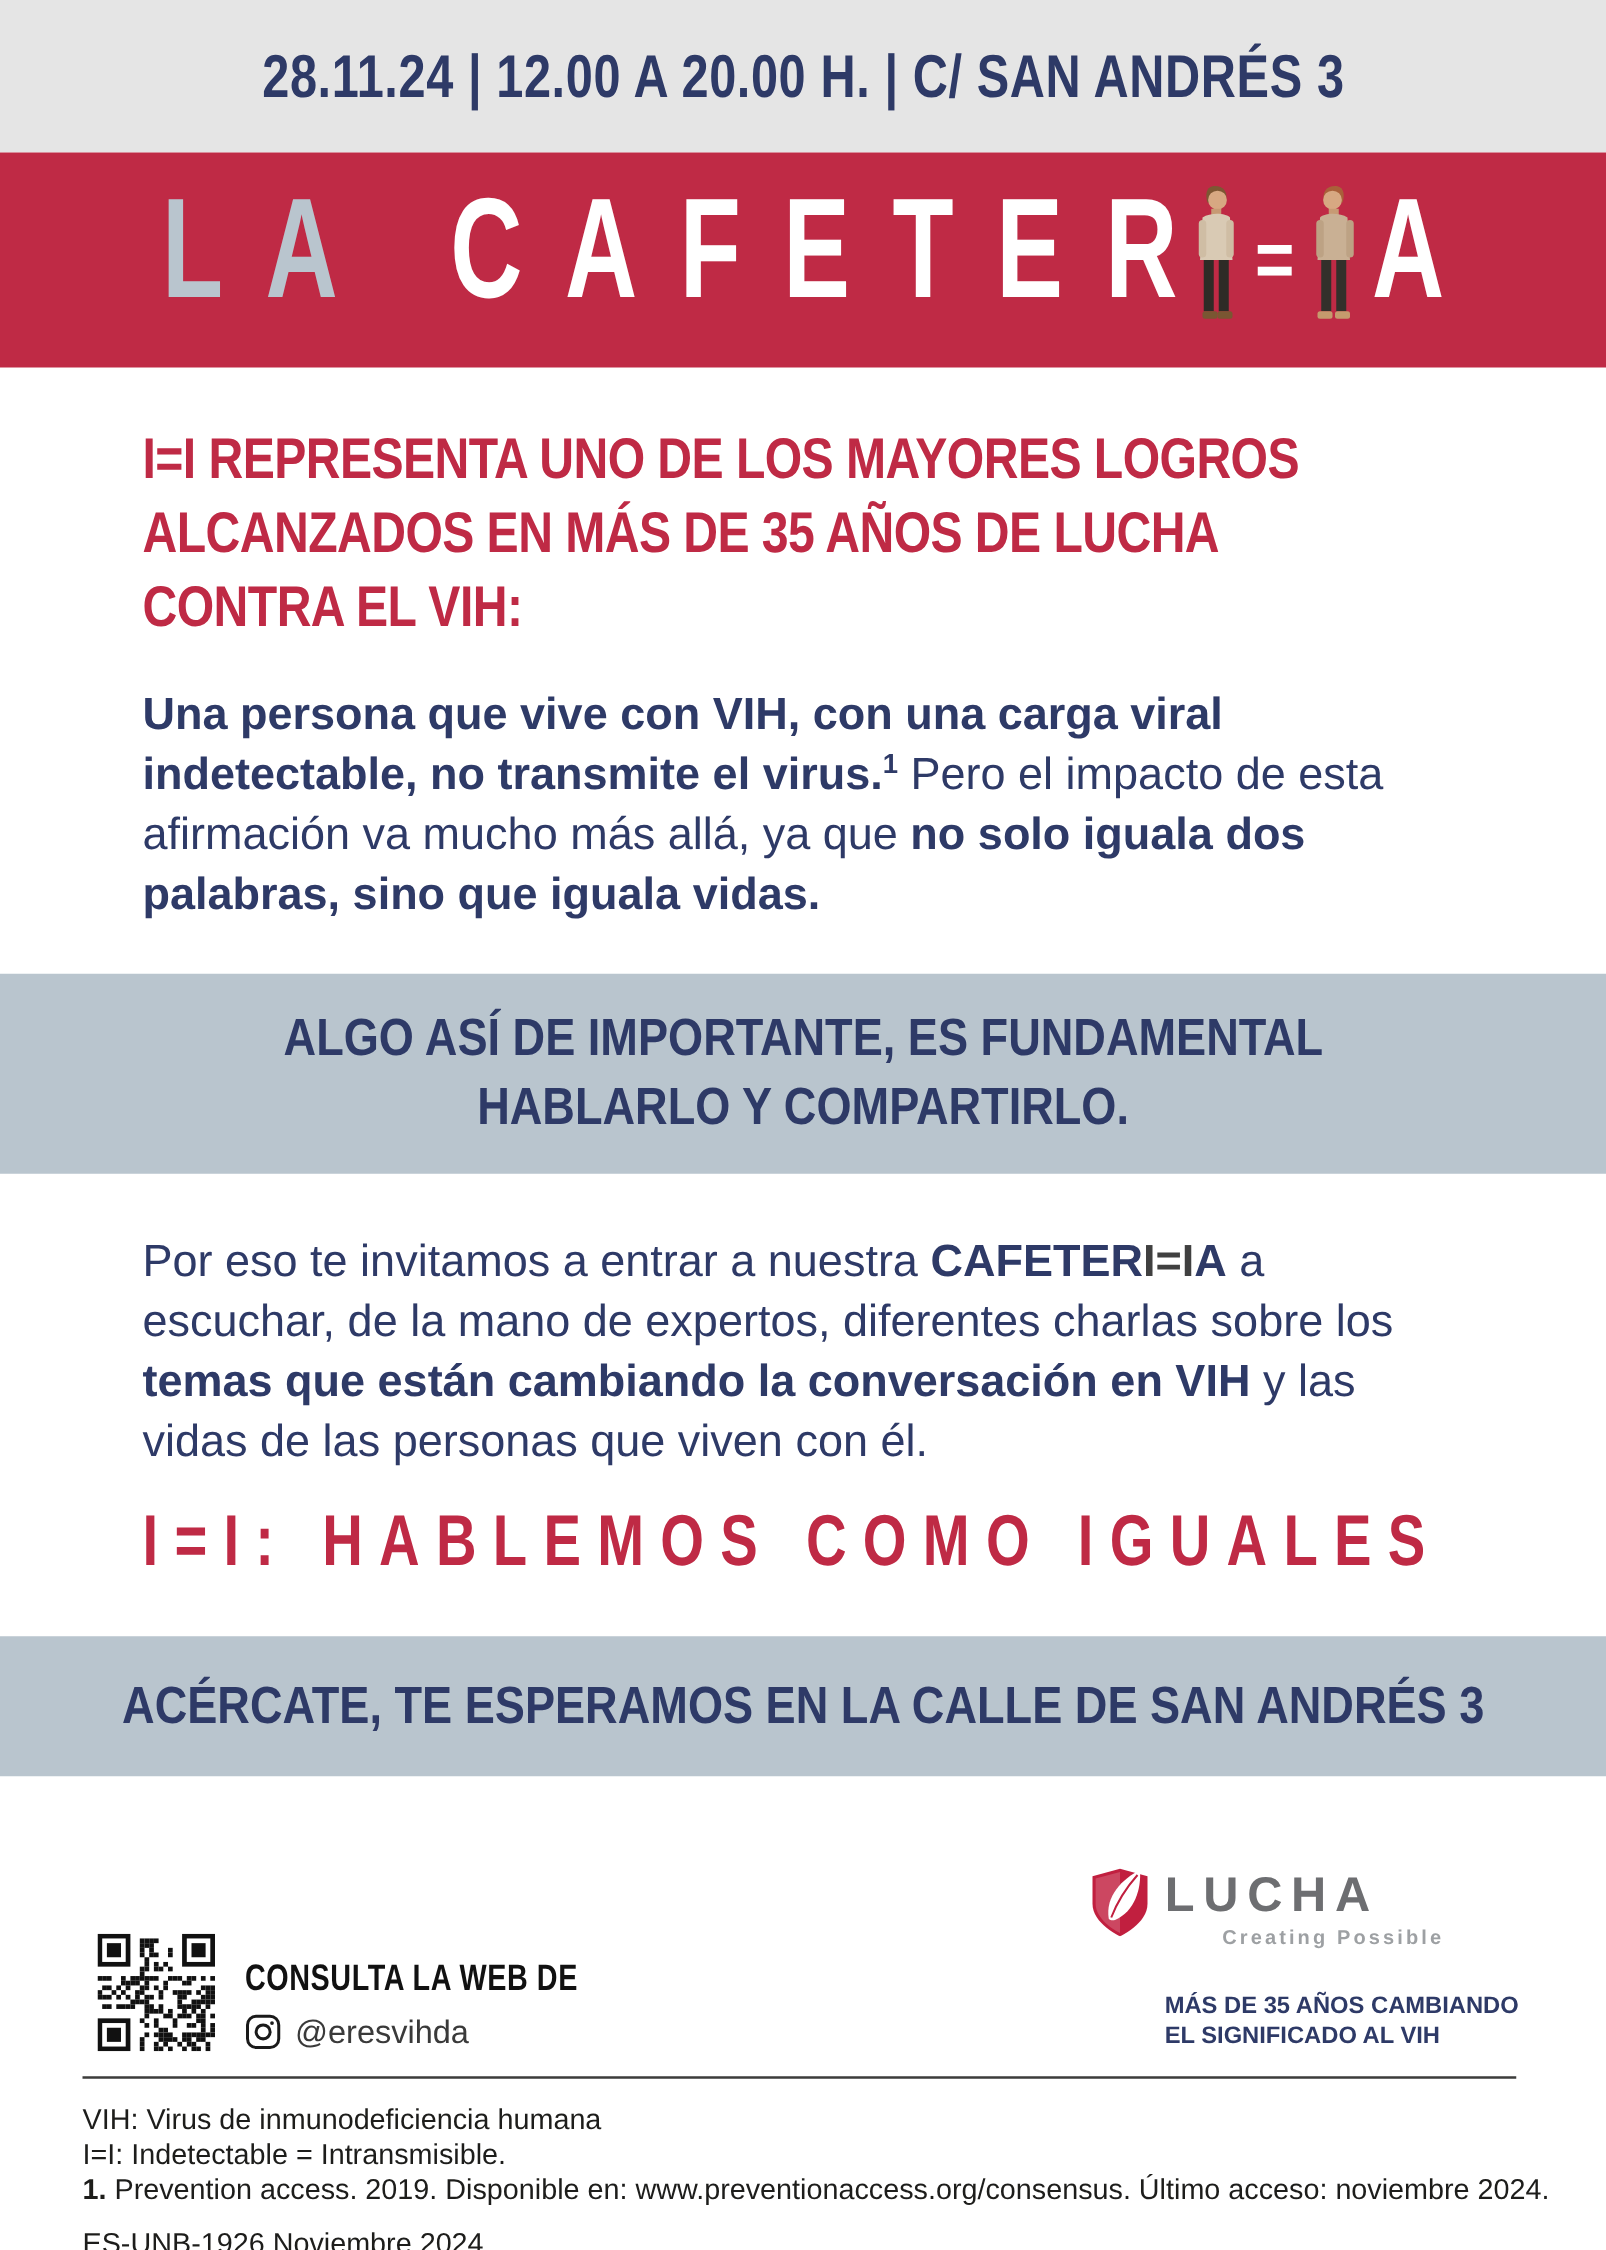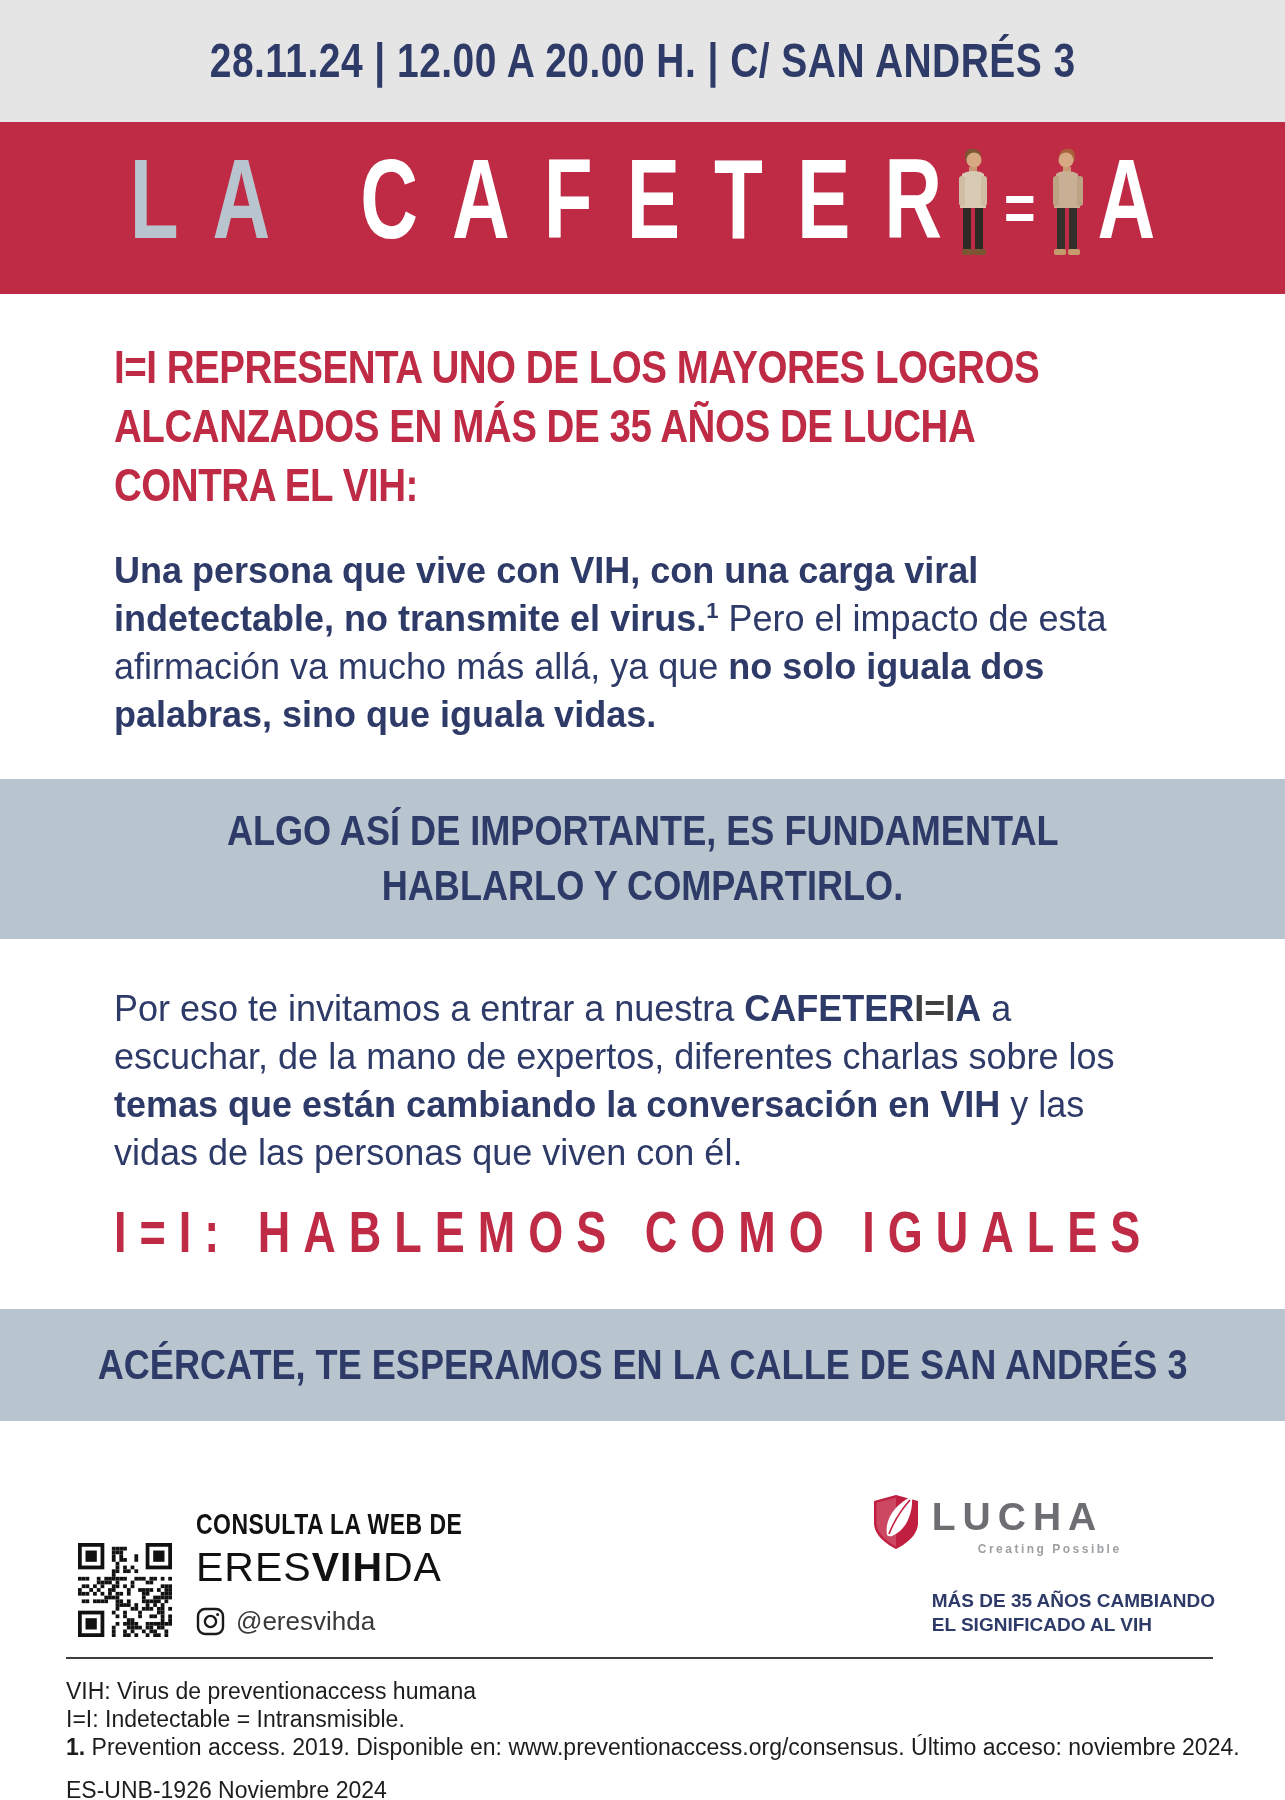--- a/index.html
+++ b/index.html
@@ -53,21 +53,21 @@
   .eresvihda{font-size:41px;color:#111111;letter-spacing:1px;margin-top:8px;}
   .eresvihda .vih{font-weight:700;}
   .insta-row{display:flex;align-items:center;margin-top:15px;}
   .insta-icon svg{width:29px;height:29px;display:block;}
   .insta-handle{font-size:26px;color:#3a3a3a;margin-left:11px;}
 
   .gilead-block{margin-left:auto;display:flex;align-items:flex-start;}
   .gilead-shield{width:48px;height:58px;margin:-4px 12px 0 0;flex:0 0 auto;}
   .gilead-shield svg{width:48px;height:58px;display:block;}
   .gilead-word{font-size:39px;color:#6d6e71;font-weight:600;letter-spacing:7px;line-height:1;}
-  .gilead-tagline{font-size:12px;color:#9da0a3;font-weight:600;letter-spacing:2.5px;margin:6px 0 0 46px;}
+  .gilead-tagline{font-size:16px;color:#9da0a3;font-weight:600;letter-spacing:2.5px;margin:6px 0 0 46px;}
   .gilead-claim{margin-top:33px;font-size:19px;font-weight:700;color:#2e3a67;line-height:24px;}
   .gilead-claim span{display:block;}
 
   
   .divider{border:none;border-top:2px solid #3c3c3b;margin:20px 72px 0 66px;}
   .footnotes{margin:18px 40px 0 66px;font-size:23px;color:#1d1d1b;line-height:28px;}
   .footnotes b{font-weight:700;}
   .foot-line{display:block;}
   .foot-last{margin-top:15px;}
 </style>
@@ -336,23 +336,20 @@
         <rect x="19" y="1" width="5" height="5" fill="#fff"></rect>
         <rect x="20" y="2" width="3" height="3"></rect>
         <rect x="0" y="18" width="7" height="7"></rect>
         <rect x="1" y="19" width="5" height="5" fill="#fff"></rect>
         <rect x="2" y="20" width="3" height="3"></rect>
       </svg>
   </span>
 
   <div class="web-block">
     <span class="consulta">CONSULTA LA WEB DE</span>
-    <div class="eresvihda">
-      <span>ERES</span><span class="vih">VIH</span><span>DA</span>
-    </div>
     <div class="insta-row">
       <span class="insta-icon">
         <svg viewBox="0 0 29 29" fill="none" stroke="#1a1a1a" stroke-width="2.4" xmlns="http://www.w3.org/2000/svg">
           <rect x="2" y="2" width="25" height="25" rx="7"></rect>
           <circle cx="14.5" cy="14.5" r="5.6"></circle>
           <circle cx="21.6" cy="7.4" r="1.5" fill="#1a1a1a" stroke="none"></circle>
         </svg>
       </span>
       <span class="insta-handle">@eresvihda</span>
     </div>
@@ -374,17 +371,17 @@
         <span>MÁS DE 35 AÑOS CAMBIANDO</span>
         <span>EL SIGNIFICADO AL VIH</span>
       </div>
     </div>
   </div>
 </section>
 
 <hr class="divider">
 
 <footer class="footnotes">
-  <span class="foot-line">VIH: Virus de preventionaccess humana</span>
+  <span class="foot-line">VIH: Virus de inmunodeficiencia humana</span>
   <span class="foot-line">I=I: Indetectable = Intransmisible.</span>
   <span class="foot-line"><b>1.</b><span> Prevention access. 2019. Disponible en: www.preventionaccess.org/consensus. Último acceso: noviembre 2024.</span></span>
   <span class="foot-line foot-last">ES-UNB-1926 Noviembre 2024</span>
 </footer>
 
 </body></html>

